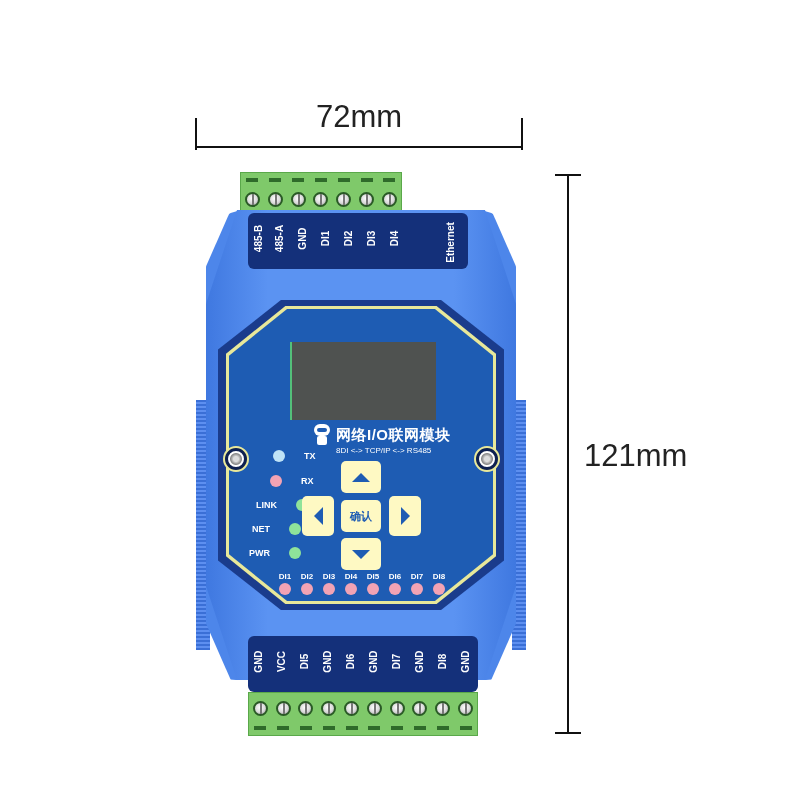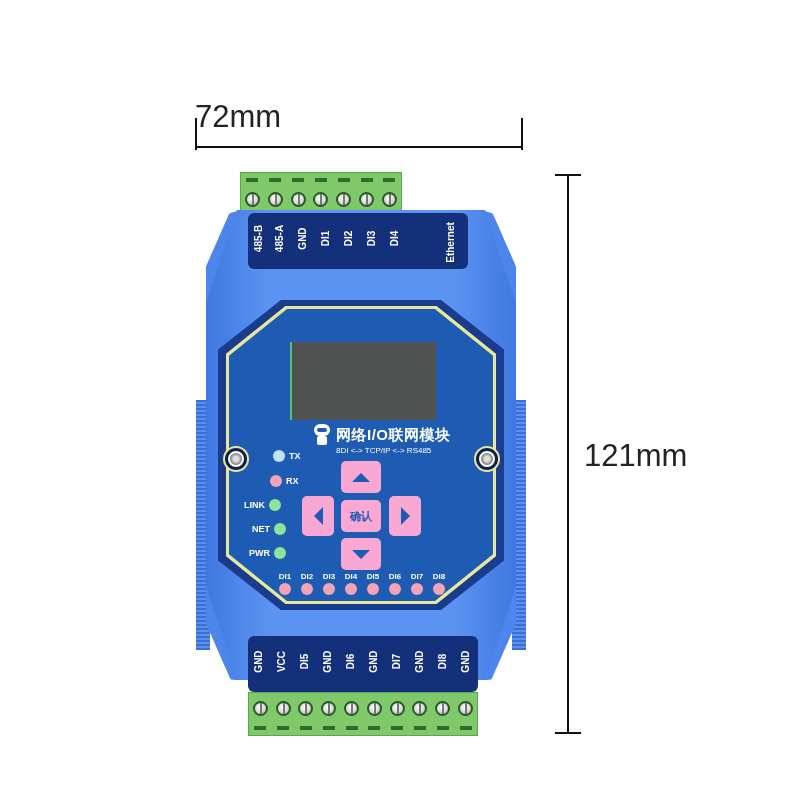--- a/index.html
+++ b/index.html
@@ -2,21 +2,21 @@
 <html><head>
   <meta charset="utf-8">
   <style>
     * { box-sizing: border-box; margin: 0; padding: 0; }
     html, body { width: 800px; height: 800px; background: #ffffff; overflow: hidden; }
     body { position: relative; font-family: "Liberation Sans", sans-serif; }
 
     
     .dim-h { position: absolute; left: 195px; top: 146px; width: 328px; height: 2px; background: #111; }
     .dim-h-cap { position: absolute; width: 2px; height: 32px; background: #111; top: 118px; }
-    .dim-h-label { position: absolute; left: 195px; width: 328px; top: 99px; font-size: 31px; color: #222; }
+    .dim-h-label { position: absolute; left: 195px; width: 328px; top: 99px; text-align: center; font-size: 31px; color: #222; }
     .dim-v { position: absolute; left: 567px; top: 174px; width: 2px; height: 560px; background: #111; }
     .dim-v-cap { position: absolute; left: 555px; width: 26px; height: 2px; background: #111; }
     .dim-v-label { position: absolute; left: 584px; top: 438px; font-size: 31px; color: #222; }
 
     
     .terminal { position: absolute; background: #7fc96a; border: 1px solid #5aa84a; display: flex; }
     .terminal-top { left: 240px; top: 172px; width: 162px; height: 42px; flex-direction: column; }
     .terminal-bot { left: 248px; top: 692px; width: 230px; height: 44px; flex-direction: column-reverse; }
     .t-row { display: flex; justify-content: space-around; align-items: center; }
     .t-slot { width: 12px; height: 4px; background: #2f6b2a; }
@@ -53,24 +53,24 @@
     .lcd { position: absolute; left: 290px; top: 342px; width: 146px; height: 78px; background: #4f5250; border-left: 2px solid #53c07a; }
 
     .brand { position: absolute; left: 312px; top: 424px; display: flex; align-items: center; gap: 4px; }
     .robot { width: 20px; height: 22px; position: relative; }
     .robot .head { position: absolute; left: 2px; top: 0; width: 16px; height: 12px; background: #fff; border-radius: 6px; }
     .robot .head::after { content: ""; position: absolute; left: 3px; top: 4px; width: 10px; height: 4px; background: #1e5cb3; border-radius: 2px; }
     .robot .body { position: absolute; left: 5px; top: 12px; width: 10px; height: 9px; background: #fff; border-radius: 2px; }
     .brand-title { color: #fff; font-size: 15px; font-weight: bold; letter-spacing: 0.5px; }
     .brand-sub { position: absolute; left: 336px; top: 446px; color: #fff; font-size: 8px; white-space: nowrap; }
 
-    .led-row { position: absolute; display: flex; align-items: center; gap: 4px; font-size: 9px; font-weight: bold; color: #fff; }
+    .led-row { position: absolute; display: flex; align-items: center; gap: 19px; font-size: 9px; font-weight: bold; color: #fff; }
     .led { width: 12px; height: 12px; border-radius: 50%; }
 
-    .key { position: absolute; width: 40px; height: 32px; background: #f9a8d4; border-radius: 5px; display: flex; align-items: center; justify-content: center; }
+    .key { position: absolute; width: 40px; height: 32px; background: #fef9c3; border-radius: 5px; display: flex; align-items: center; justify-content: center; }
     .key-side { width: 32px; height: 40px; }
     .arrow-up { width: 0; height: 0; border-left: 9px solid transparent; border-right: 9px solid transparent; border-bottom: 9px solid #1e5cb3; }
     .arrow-down { width: 0; height: 0; border-left: 9px solid transparent; border-right: 9px solid transparent; border-top: 9px solid #1e5cb3; }
     .arrow-left { width: 0; height: 0; border-top: 9px solid transparent; border-bottom: 9px solid transparent; border-right: 9px solid #1e5cb3; }
     .arrow-right { width: 0; height: 0; border-top: 9px solid transparent; border-bottom: 9px solid transparent; border-left: 9px solid #1e5cb3; }
     .key-ok { font-size: 11px; font-weight: bold; color: #1e5cb3; }
 
     .di-row { position: absolute; left: 277px; top: 572px; display: flex; gap: 6px; }
     .di { display: flex; flex-direction: column; align-items: center; width: 16px; }
     .di-lbl { color: #fff; font-size: 8px; font-weight: bold; }
@@ -195,21 +195,21 @@
 <div class="brand-sub">8DI  &lt;-&gt; TCP/IP &lt;-&gt; RS485</div>
 
 <div class="led-row" style="left:273px;top:450px">
   <div class="led" style="background:#bfe3f7"></div>
   <span>TX</span>
 </div>
 <div class="led-row" style="left:270px;top:475px">
   <div class="led" style="background:#f2a3b4"></div>
   <span>RX</span>
 </div>
-<div class="led-row" style="left:244px;top:499px">
+<div class="led-row" style="left:256px;top:499px">
   <span>LINK</span>
   <div class="led" style="background:#8fe39a"></div>
 </div>
 <div class="led-row" style="left:252px;top:523px">
   <span>NET</span>
   <div class="led" style="background:#8fe39a"></div>
 </div>
 <div class="led-row" style="left:249px;top:547px">
   <span>PWR</span>
   <div class="led" style="background:#8fe39a"></div>

